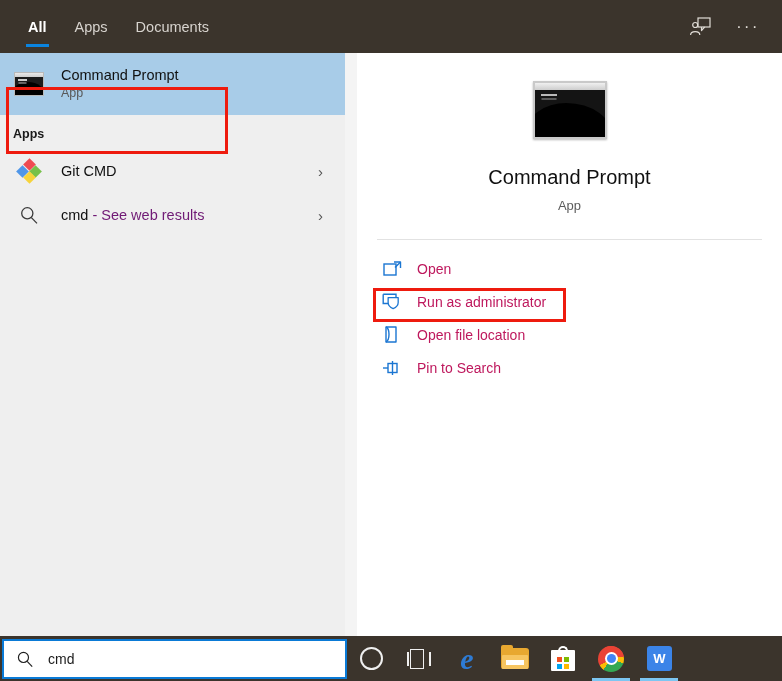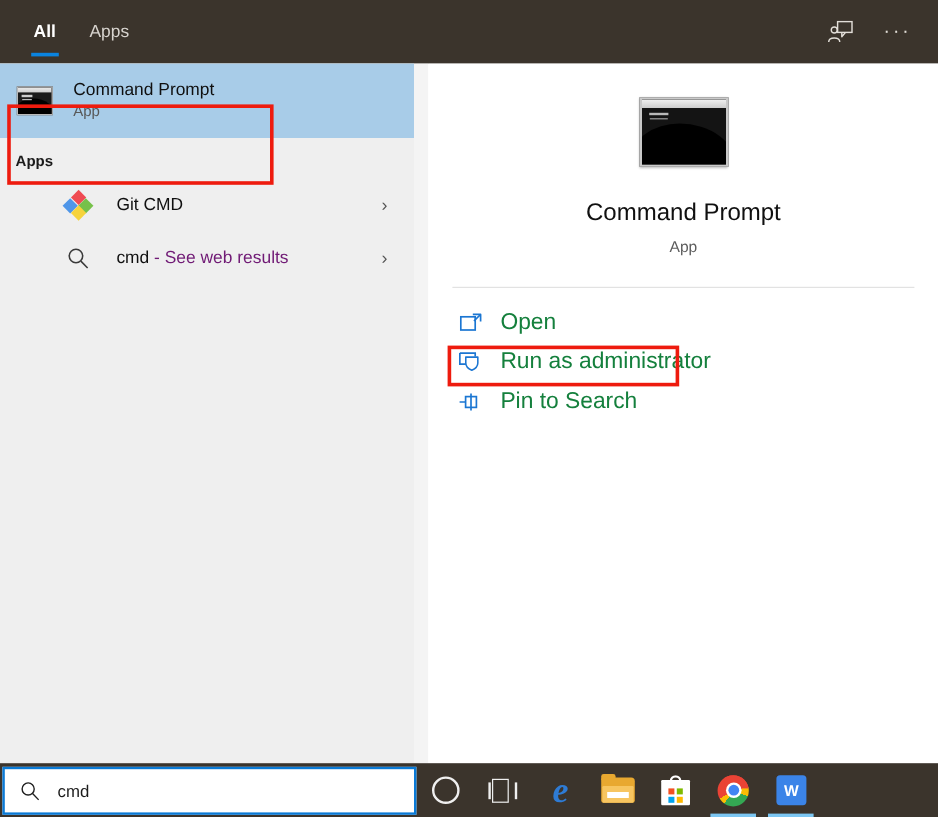--- a/index.html
+++ b/index.html
@@ -127,21 +127,20 @@
     align-items: center;
     height: 62px;
     padding-left: 13px;
     cursor: default;
   }
   .result-row.highlight {
     background: #a8cce8;
   }
   .result-row.compact {
     height: 44px;
-    margin-left: 36px;
   }
   .res-icon {
     width: 32px;
     min-width: 32px;
     display: flex;
     align-items: center;
     justify-content: center;
     margin-right: 16px;
   }
   .res-text {
@@ -297,22 +296,22 @@
   .act-icon {
     width: 26px;
     min-width: 26px;
     display: flex;
     align-items: center;
     justify-content: center;
     color: #1b76d2;
     margin-right: 12px;
   }
   .act-label {
-    font-size: 19px;
-    color: #15803d;
+    font-size: 14px;
+    color: #be185d;
   }
 
   
   .annot {
     position: absolute;
     border: 3px solid #ee1b0e;
     box-sizing: border-box;
     pointer-events: none;
   }
   #annot-best { left: 6px;   top: 87px;  width: 222px; height: 67px; }
@@ -525,20 +524,23 @@
 <div id="app">
 
   <div class="topbar">
     <div class="topbar-tabs">
       <div class="tab active">
         <span>All</span>
       </div>
       <div class="tab">
         <span>Apps</span>
       </div>
+      <div class="tab">
+        <span>Documents</span>
+      </div>
     </div>
 
     <div class="topbar-right">
       <div class="topbtn">
         <svg width="22" height="20" viewBox="0 0 22 20">
           <rect x="9" y="1" width="12" height="9" fill="none" stroke="#e2ded8" stroke-width="1.2"></rect>
           <path d="M12.5 10 L12.5 13.6 L15.6 10" fill="none" stroke="#e2ded8" stroke-width="1.2" stroke-linejoin="round"></path>
           <circle cx="6.2" cy="8" r="2.5" fill="none" stroke="#e2ded8" stroke-width="1.2"></circle>
           <path d="M1.6 18 C1.6 13.6 10.8 13.6 10.8 18" fill="none" stroke="#e2ded8" stroke-width="1.2"></path>
         </svg>
@@ -626,20 +628,29 @@
         <div class="act-icon">
           <svg width="21" height="19" viewBox="0 0 21 19">
             <path d="M1.2 2.2 H14 V5" fill="none" stroke="#1b76d2" stroke-width="1.4"></path>
             <path d="M1.2 2.2 V11.5 H7" fill="none" stroke="#1b76d2" stroke-width="1.4"></path>
             <path d="M13.6 5.4 L19 5.4 L19 10.6 C19 14 16.3 16 13.6 17.2 C10.9 16 8.2 14 8.2 10.6 L8.2 5.4 Z" fill="#ffffff" stroke="#1b76d2" stroke-width="1.4" stroke-linejoin="round" transform="translate(-2.6,0) scale(0.93) translate(1.2,0.6)"></path>
           </svg>
         </div>
         <div class="act-label">Run as administrator</div>
       </div>
 
+      <div class="action-row">
+        <div class="act-icon">
+          <svg width="18" height="19" viewBox="0 0 18 19">
+            <path d="M3 2 H13 V17 H3 Z" fill="none" stroke="#1b76d2" stroke-width="1.4" stroke-linejoin="round"></path>
+            <path d="M3 2 C7 3.6 7 15 3 17" fill="none" stroke="#1b76d2" stroke-width="1.4"></path>
+          </svg>
+        </div>
+        <div class="act-label">Open file location</div>
+      </div>
 
       <div class="action-row">
         <div class="act-icon">
           <svg width="20" height="18" viewBox="0 0 20 18">
             <line x1="1" y1="9" x2="6" y2="9" stroke="#1b76d2" stroke-width="1.4"></line>
             <rect x="6" y="4.5" width="9" height="9" fill="none" stroke="#1b76d2" stroke-width="1.4"></rect>
             <line x1="10.5" y1="2" x2="10.5" y2="16" stroke="#1b76d2" stroke-width="1.4"></line>
           </svg>
         </div>
         <div class="act-label">Pin to Search</div>

